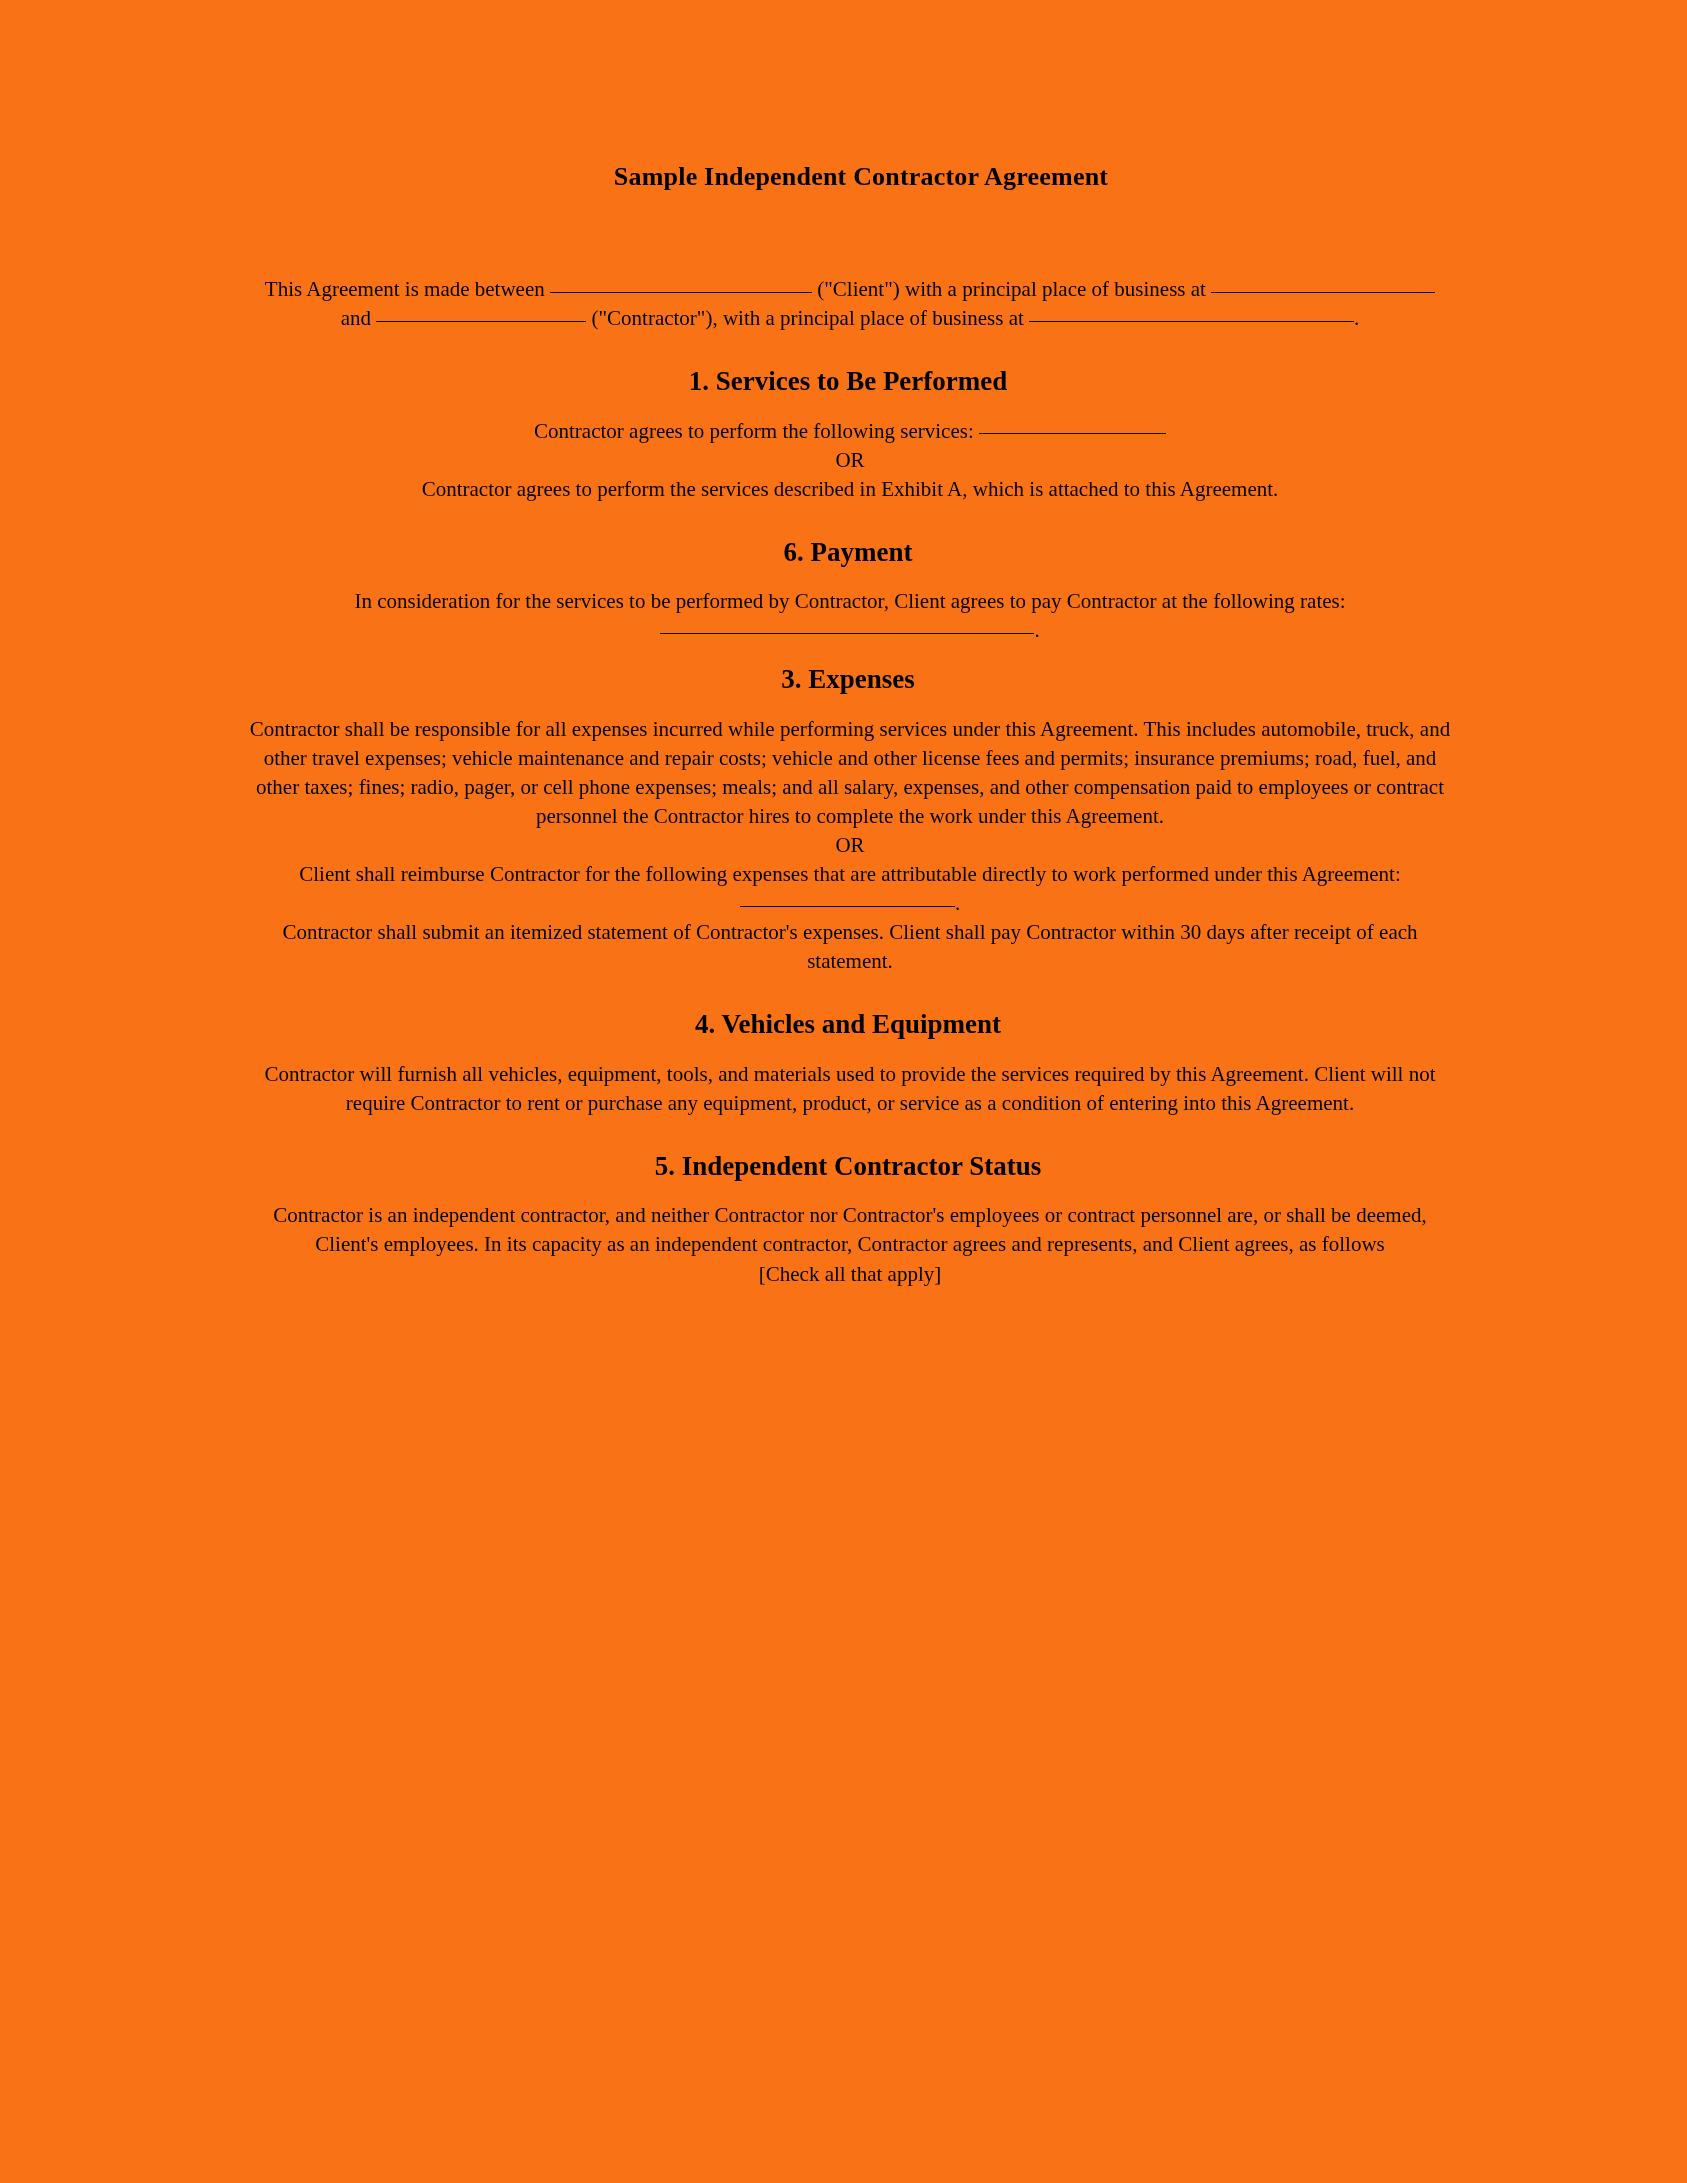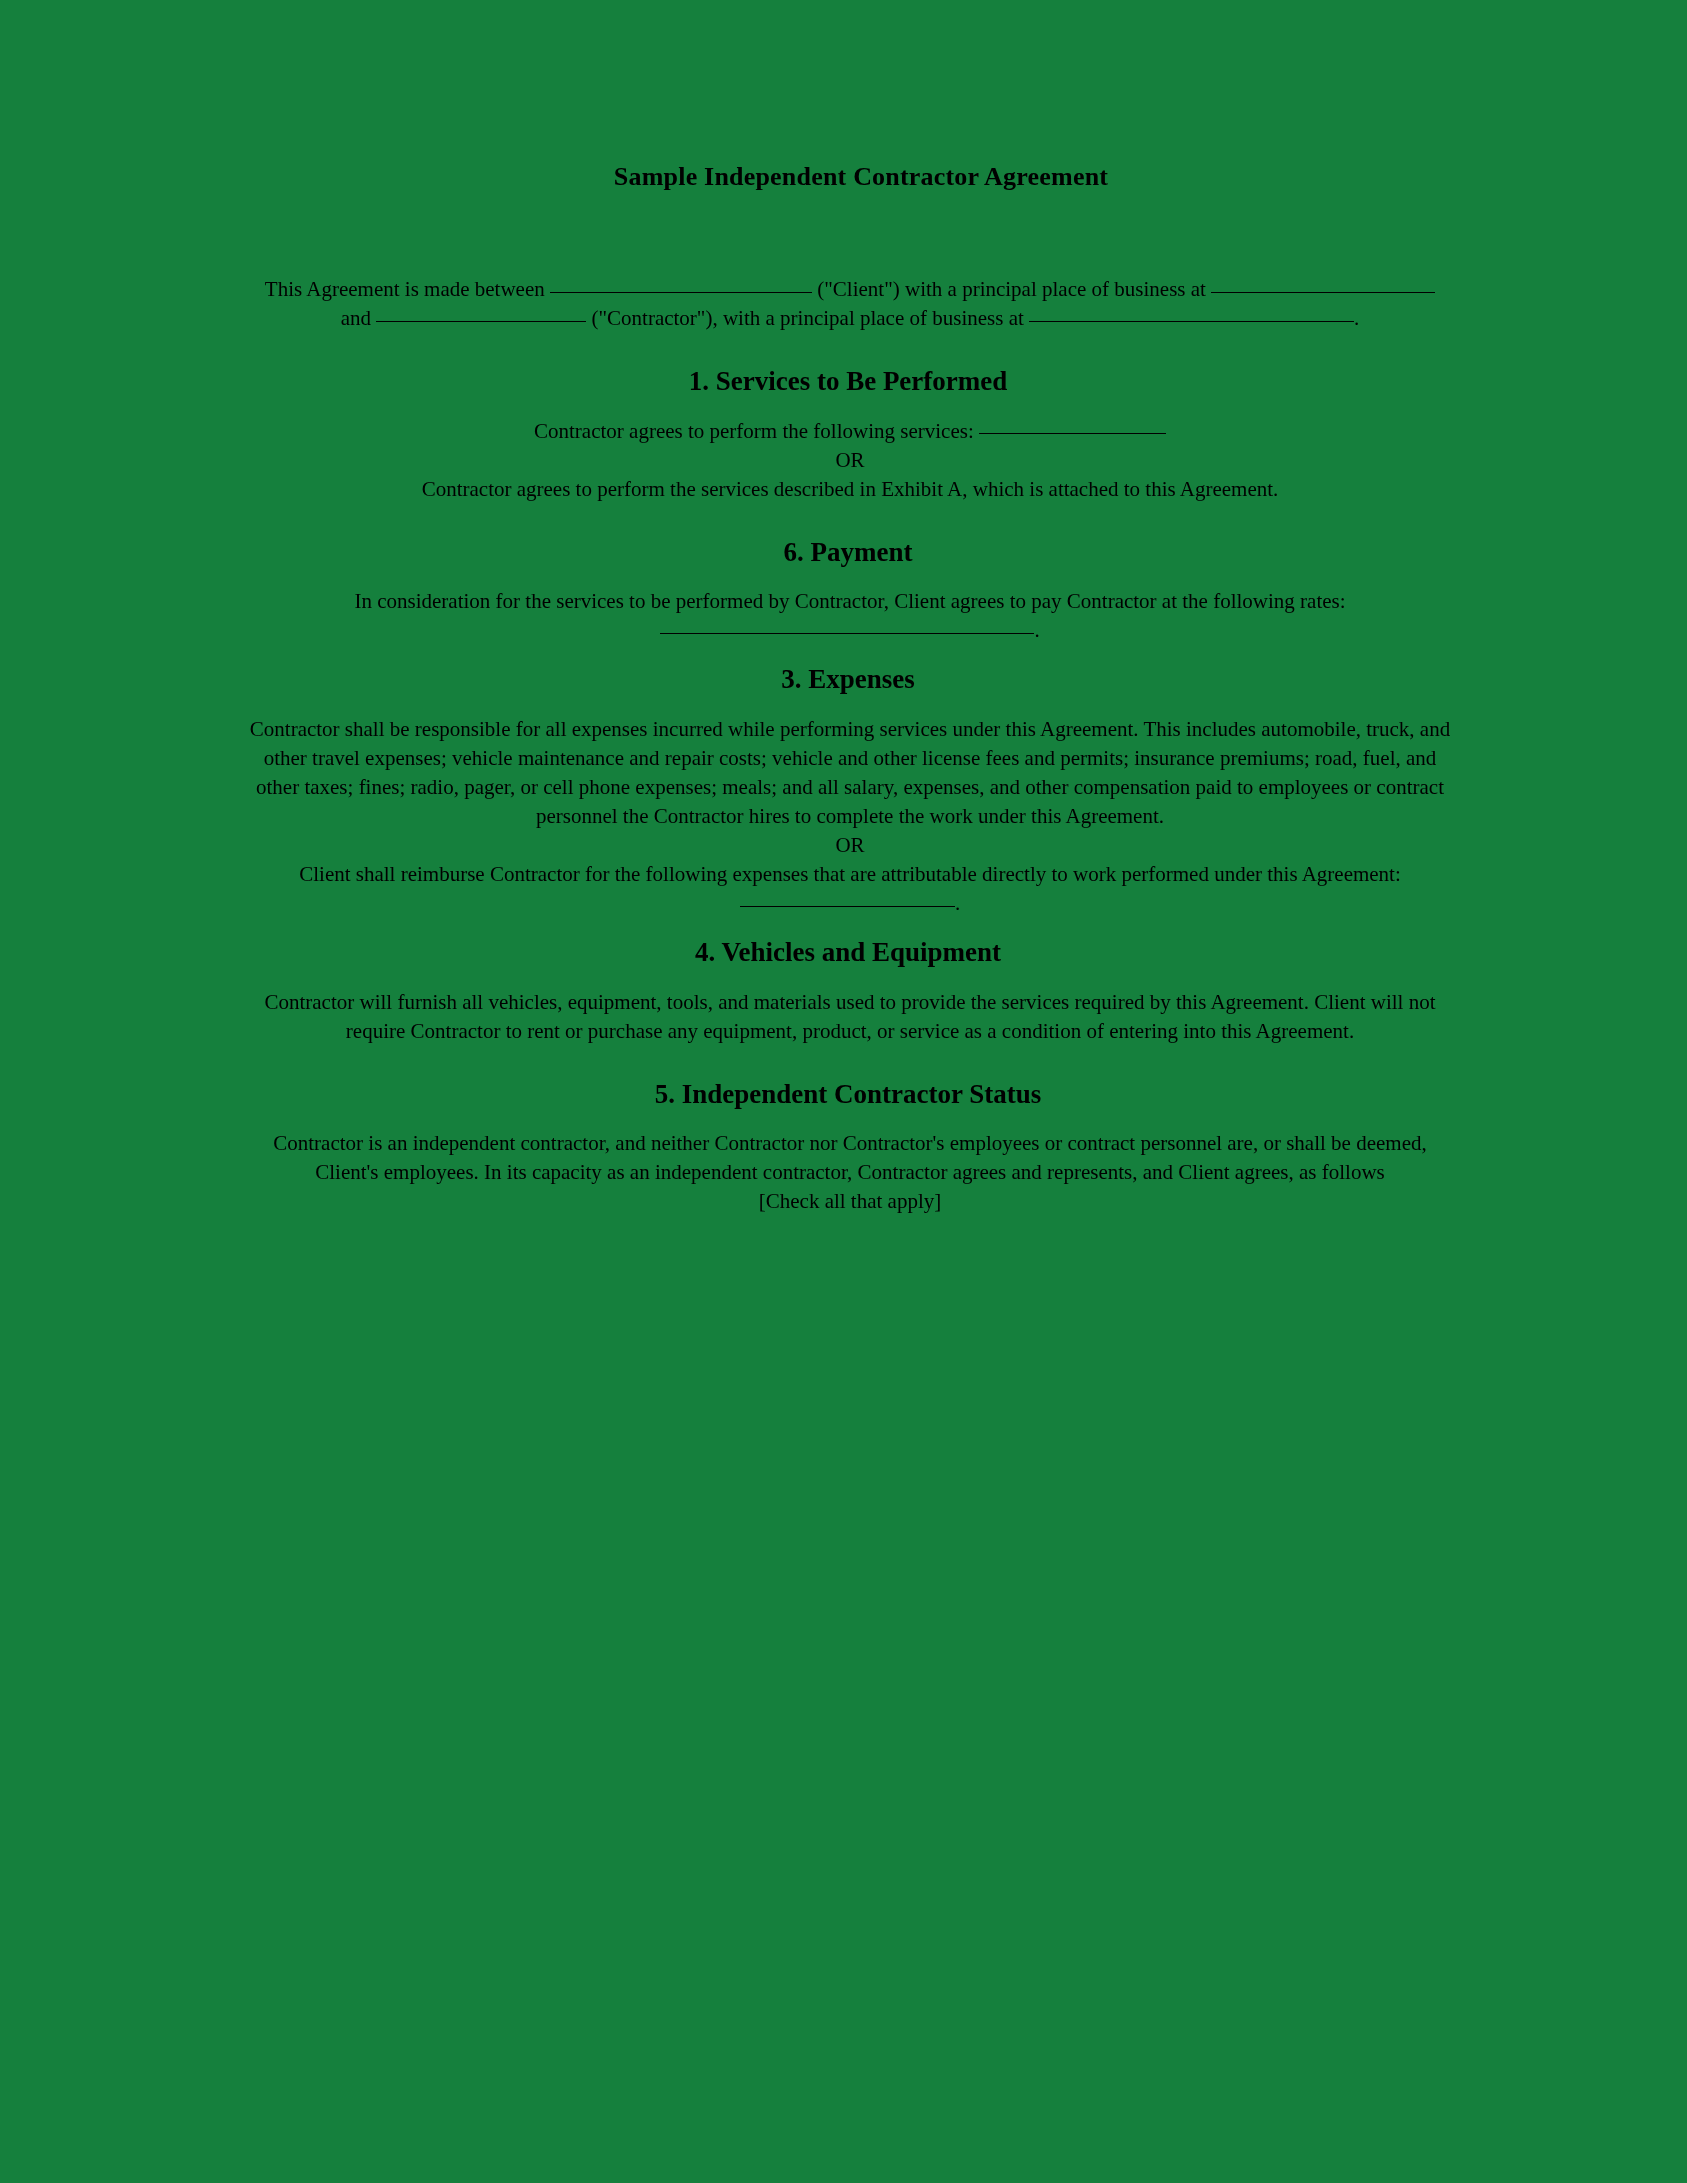--- a/index.html
+++ b/index.html
@@ -10,21 +10,21 @@
   body {
     width: 1687px;
     height: 2184px;
     font-family: "Liberation Serif", "DejaVu Serif", serif;
     color: #000000;
   }
   .page {
     position: relative;
     width: 1687px;
     height: 2184px;
-    background: #15803d;
+    background: #f97316;
     box-sizing: border-box;
     padding: 162px 236px 0 245px;
   }
   .doc-title {
     font-size: 26px;
     font-weight: bold;
     text-align: center;
     letter-spacing: 0.2px;
     margin: 0 0 83px 0;
     padding-left: 26px;
@@ -80,20 +80,21 @@
   <div>
     <div class="section-heading">6. Payment</div>
     <p class="para tight"><span>In consideration for the services to be performed by Contractor, Client agrees to pay Contractor at the following rates: </span><span class="blank b-6"></span><span>.</span></p>
   </div>
 
   <div>
     <div class="section-heading">3. Expenses</div>
     <p class="para tight">Contractor shall be responsible for all expenses incurred while performing services under this Agreement. This includes automobile, truck, and other travel expenses; vehicle maintenance and repair costs; vehicle and other license fees and permits; insurance premiums; road, fuel, and other taxes; fines; radio, pager, or cell phone expenses; meals; and all salary, expenses, and other compensation paid to employees or contract personnel the Contractor hires to complete the work under this Agreement.</p>
     <p class="para tight">OR</p>
     <p class="para tight"><span>Client shall reimburse Contractor for the following expenses that are attributable directly to work performed under this Agreement: </span><span class="blank b-7"></span><span>.</span></p>
+    <p class="para">Contractor shall submit an itemized statement of Contractor's expenses. Client shall pay Contractor within 30 days after receipt of each statement.</p>
   </div>
 
   <div>
     <div class="section-heading">4. Vehicles and Equipment</div>
     <p class="para">Contractor will furnish all vehicles, equipment, tools, and materials used to provide the services required by this Agreement. Client will not require Contractor to rent or purchase any equipment, product, or service as a condition of entering into this Agreement.</p>
   </div>
 
   <div>
     <div class="section-heading">5. Independent Contractor Status</div>
     <p class="para tight">Contractor is an independent contractor, and neither Contractor nor Contractor's employees or contract personnel are, or shall be deemed, Client's employees. In its capacity as an independent contractor, Contractor agrees and represents, and Client agrees, as follows</p>

